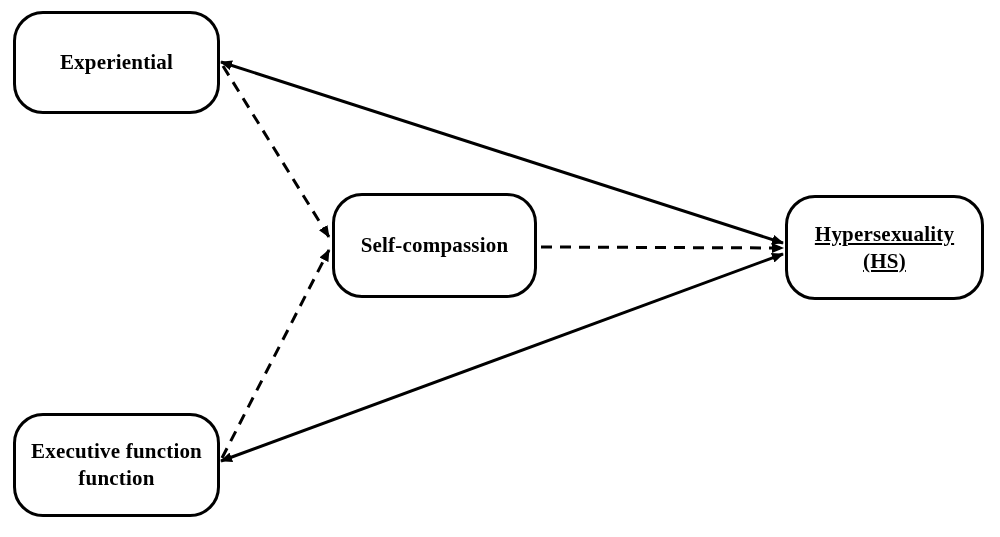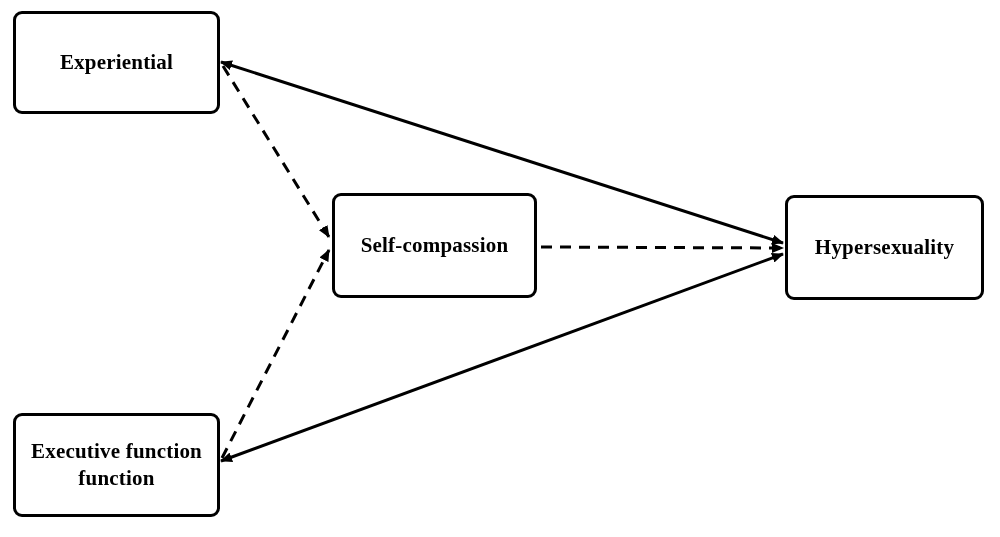--- a/index.html
+++ b/index.html
@@ -17,36 +17,36 @@
   #edge-layer {
     position: absolute;
     left: 0; top: 0;
     width: 1000px;
     height: 537px;
   }
   .node {
     position: absolute;
     background: #ffffff;
     border: 3.5px solid #000000;
-    border-radius: 9px;
+    border-radius: 30px;
     display: flex;
     align-items: center;
     justify-content: center;
     text-align: center;
   }
   .node-label {
     font-size: 21px;
     font-weight: bold;
     line-height: 27px;
     color: #000000;
     letter-spacing: 0.2px;
   }
   #node-ea   { left: 13px;  top: 11px;  width: 207px; height: 103px; }
   #node-sc   { left: 332px; top: 193px; width: 205px; height: 105px; }
-  #node-hs   { left: 785px; top: 195px; width: 199px; height: 105px; }
+  #node-hs   { left: 785px; top: 195px; width: 199px; height: 105px; text-decoration: underline; }
   #node-efds { left: 13px;  top: 413px; width: 207px; height: 104px; }
 </style>
 </head>
 <body>
 
 <div class="figure">
 
   <svg id="edge-layer" viewBox="0 0 1000 537" xmlns="http://www.w3.org/2000/svg">
     <defs>
       <marker id="arrowhead" viewBox="0 0 12 10" refX="11" refY="5" markerWidth="12" markerHeight="10" markerUnits="userSpaceOnUse" orient="auto-start-reverse">
@@ -68,20 +68,21 @@
 
   <div class="node" id="node-sc">
     <div class="node-label">
       <div>Self-compassion</div>
     </div>
   </div>
 
   <div class="node" id="node-hs">
     <div class="node-label">
       <div>Hypersexuality</div>
+      <div>(HS)</div>
     </div>
   </div>
 
   <div class="node" id="node-efds">
     <div class="node-label">
       <div>Executive function</div>
       <div>function</div>
     </div>
   </div>
 

